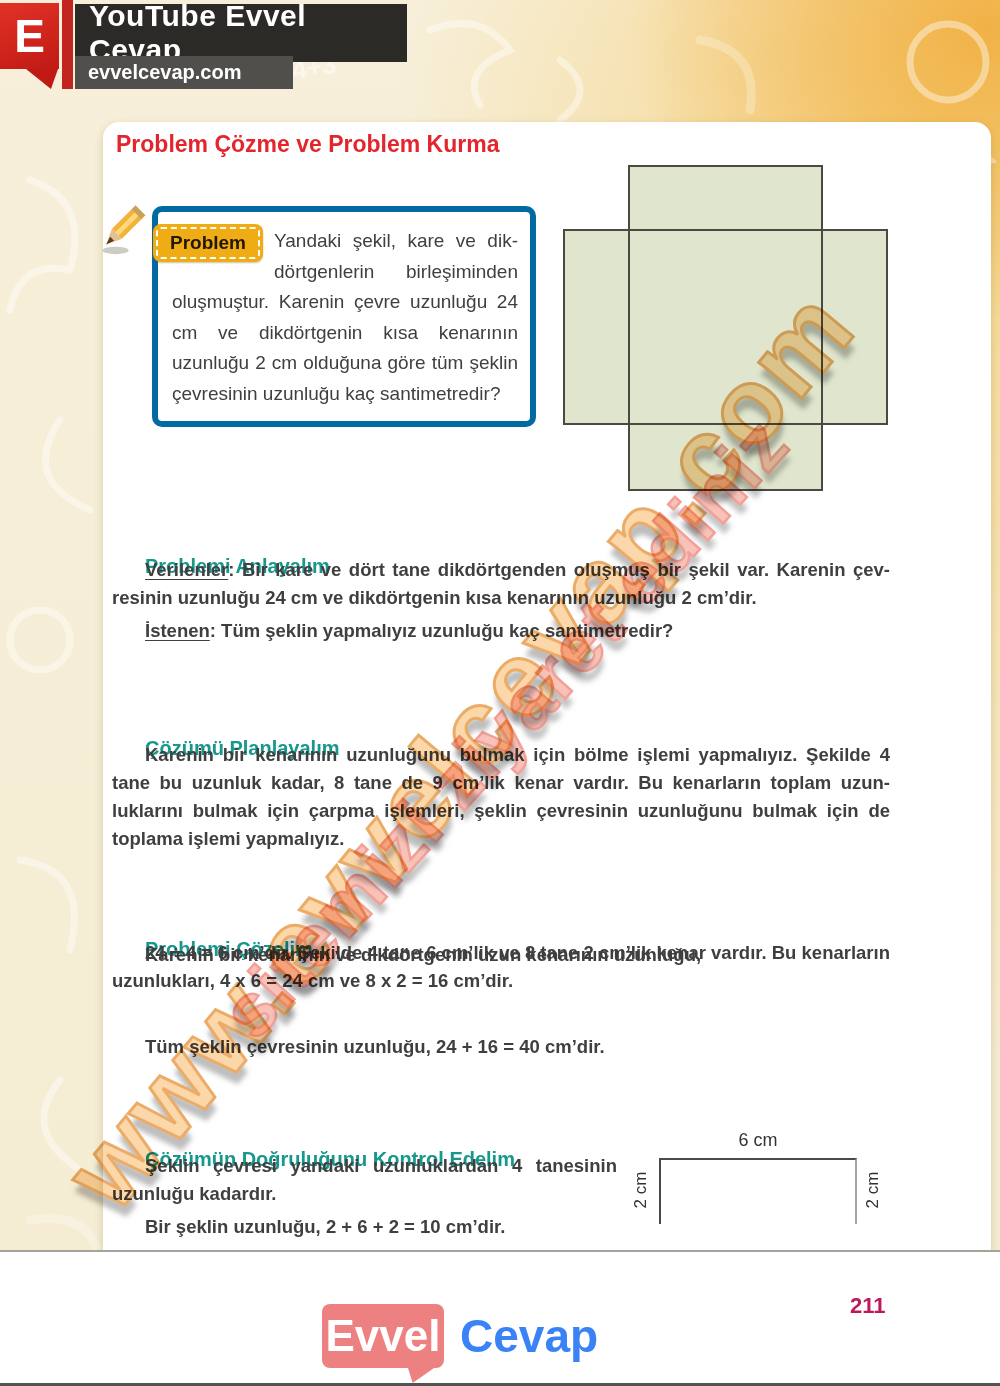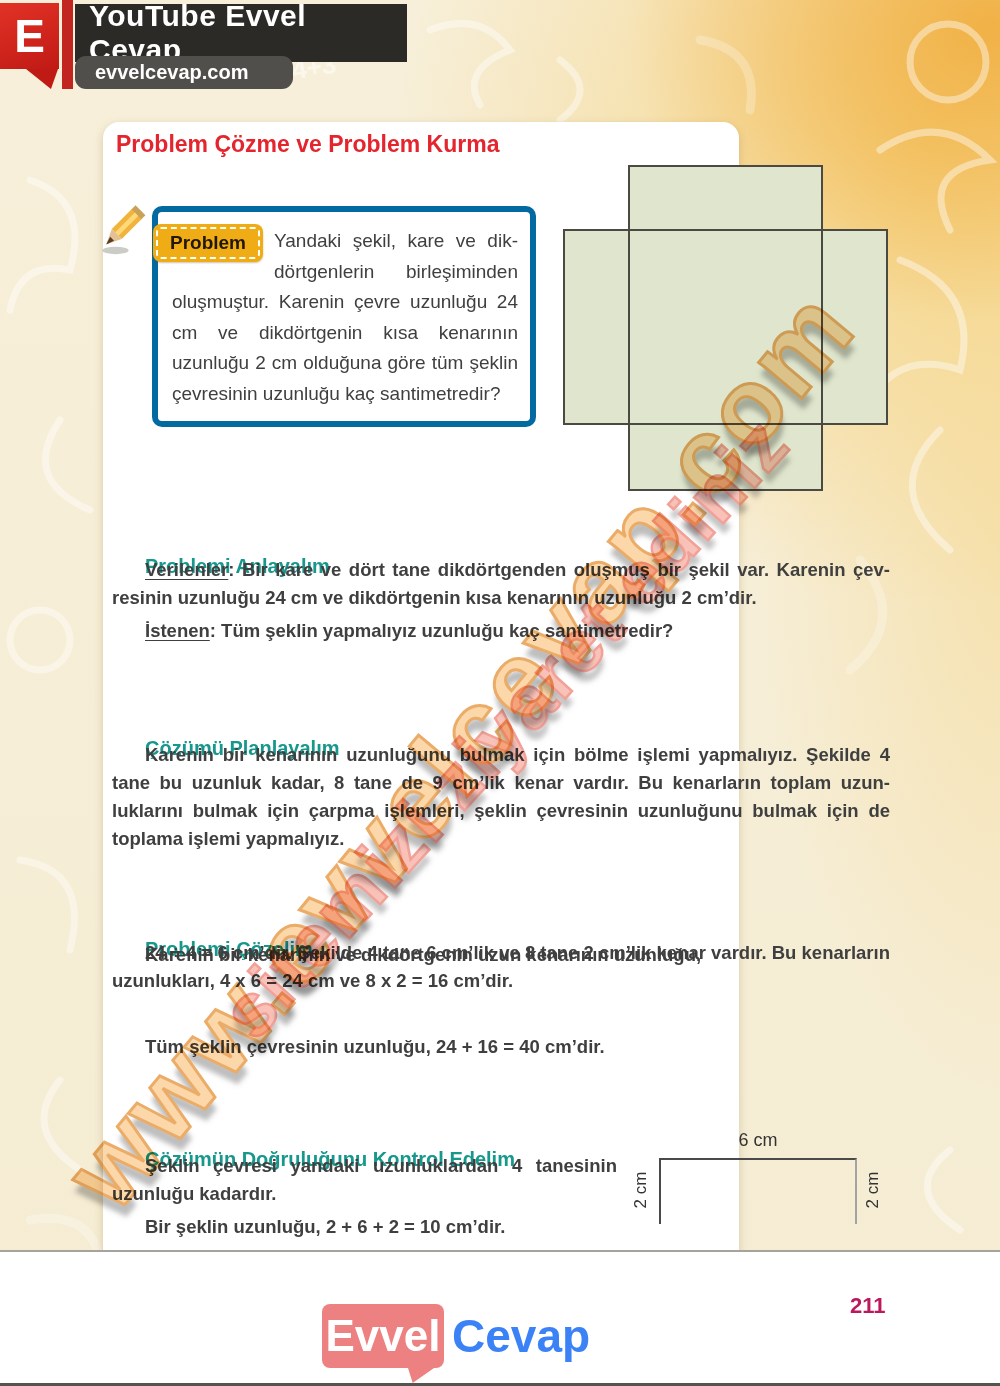--- a/index.html
+++ b/index.html
@@ -20,25 +20,25 @@
   .banner{position:absolute;left:0;top:0;z-index:8;width:100%;height:95px;}
   .e-badge{position:absolute;left:0;top:3px;width:59px;height:66px;background:linear-gradient(160deg,#e23226,#c01a15);
       display:flex;align-items:center;justify-content:center;color:#fff;font-weight:bold;font-size:46px;}
   .e-tail{position:absolute;left:26px;top:69px;width:32px;height:20px;background:#c01a15;
       clip-path:polygon(0 0,100% 0,78% 100%);}
   .red-stripe{position:absolute;left:62px;top:0;width:11px;height:89px;background:#c22420;}
   .banner-title{position:absolute;left:75px;top:4px;width:332px;height:58px;background:#2b2a27;
       color:#fff;font-weight:bold;font-size:30px;display:flex;align-items:center;padding-left:14px;
       box-sizing:border-box;letter-spacing:.5px;}
   .banner-site{position:absolute;left:75px;top:56px;width:218px;height:33px;background:#504f4c;
-      color:#fff;font-weight:bold;font-size:20px;display:flex;align-items:center;padding-left:20px;
-      box-sizing:border-box;border-radius:11px;}
-
-  
-  .card{position:absolute;left:103px;top:122px;width:636px;height:1160px;background:#fff;
+      color:#fff;font-weight:bold;font-size:20px;display:flex;align-items:center;padding-left:13px;
+      box-sizing:border-box;}
+
+  
+  .card{position:absolute;left:103px;top:122px;width:888px;height:1160px;background:#fff;
       border-radius:16px;z-index:2;box-shadow:0 3px 8px rgba(150,120,60,.30);}
   .page-title{position:absolute;left:13px;top:9px;color:#e4252e;font-weight:bold;font-size:23px;}
 
   
   .pencil{position:absolute;left:-8px;top:76px;width:56px;height:62px;}
   .problem-box{position:absolute;left:49px;top:84px;width:384px;height:221px;border:6px solid #0369a1;
       border-radius:10px;box-sizing:border-box;}
   .problem-label{position:absolute;left:-5px;top:12px;background:#efac15;border-radius:8px;padding:3px;
       box-shadow:0 1px 2px rgba(120,80,0,.35);}
   .problem-label .inner{border:2px dashed #ffffff;border-radius:5px;padding:3px 12px;
@@ -83,21 +83,21 @@
       transform:rotate(-50deg);color:#fbcf97;-webkit-text-stroke:3px #e79a47;
       text-shadow:-8px 9px 5px rgba(110,110,110,.55);opacity:.82;}
   .wm-pink{left:-70px;top:685px;width:1150px;font-size:74px;letter-spacing:2px;
       transform:rotate(-48deg);color:#f8b3a8;-webkit-text-stroke:2.5px #ef8a7e;
       text-shadow:-7px 8px 5px rgba(110,110,110,.5);opacity:.8;}
 
   
   .bottom-strip{position:absolute;left:0;top:1250px;width:100%;height:136px;background:#fff;z-index:6;
       border-top:2px solid #a5a49c;}
   .bottom-edge{position:absolute;left:0;bottom:0;width:100%;height:3px;background:#55534d;z-index:7;}
-  .footer-logo{position:absolute;left:322px;top:52px;display:flex;align-items:center;gap:8px;}
+  .footer-logo{position:absolute;left:322px;top:52px;display:flex;align-items:center;gap:16px;}
   .logo-badge{position:relative;width:122px;height:64px;background:#ed8181;border-radius:8px;
       display:flex;align-items:center;justify-content:center;color:#fff;font-weight:bold;font-size:44px;}
   .logo-tail{position:absolute;left:86px;top:64px;width:26px;height:15px;background:#ed8181;
       clip-path:polygon(0 0,100% 0,18% 100%);}
   .logo-cevap{color:#3b82f6;font-weight:bold;font-size:46px;}
   .page-number{position:absolute;left:850px;top:41px;font-weight:bold;font-size:22px;color:#be185d;}
 </style>
 </head>
 <body>
 

